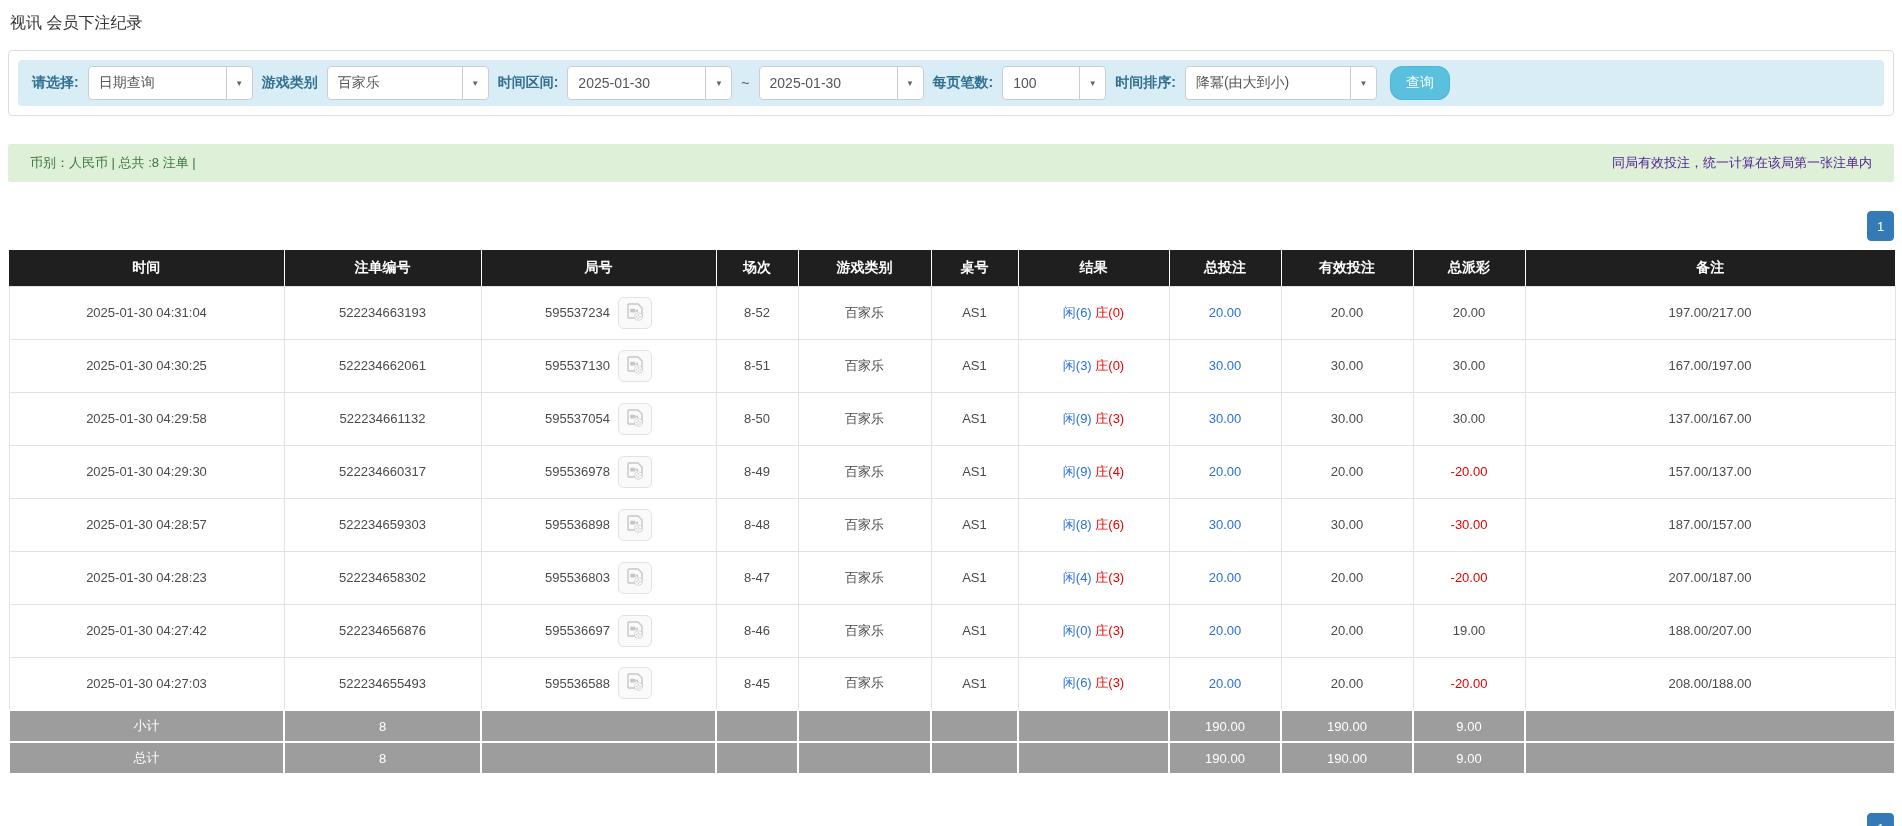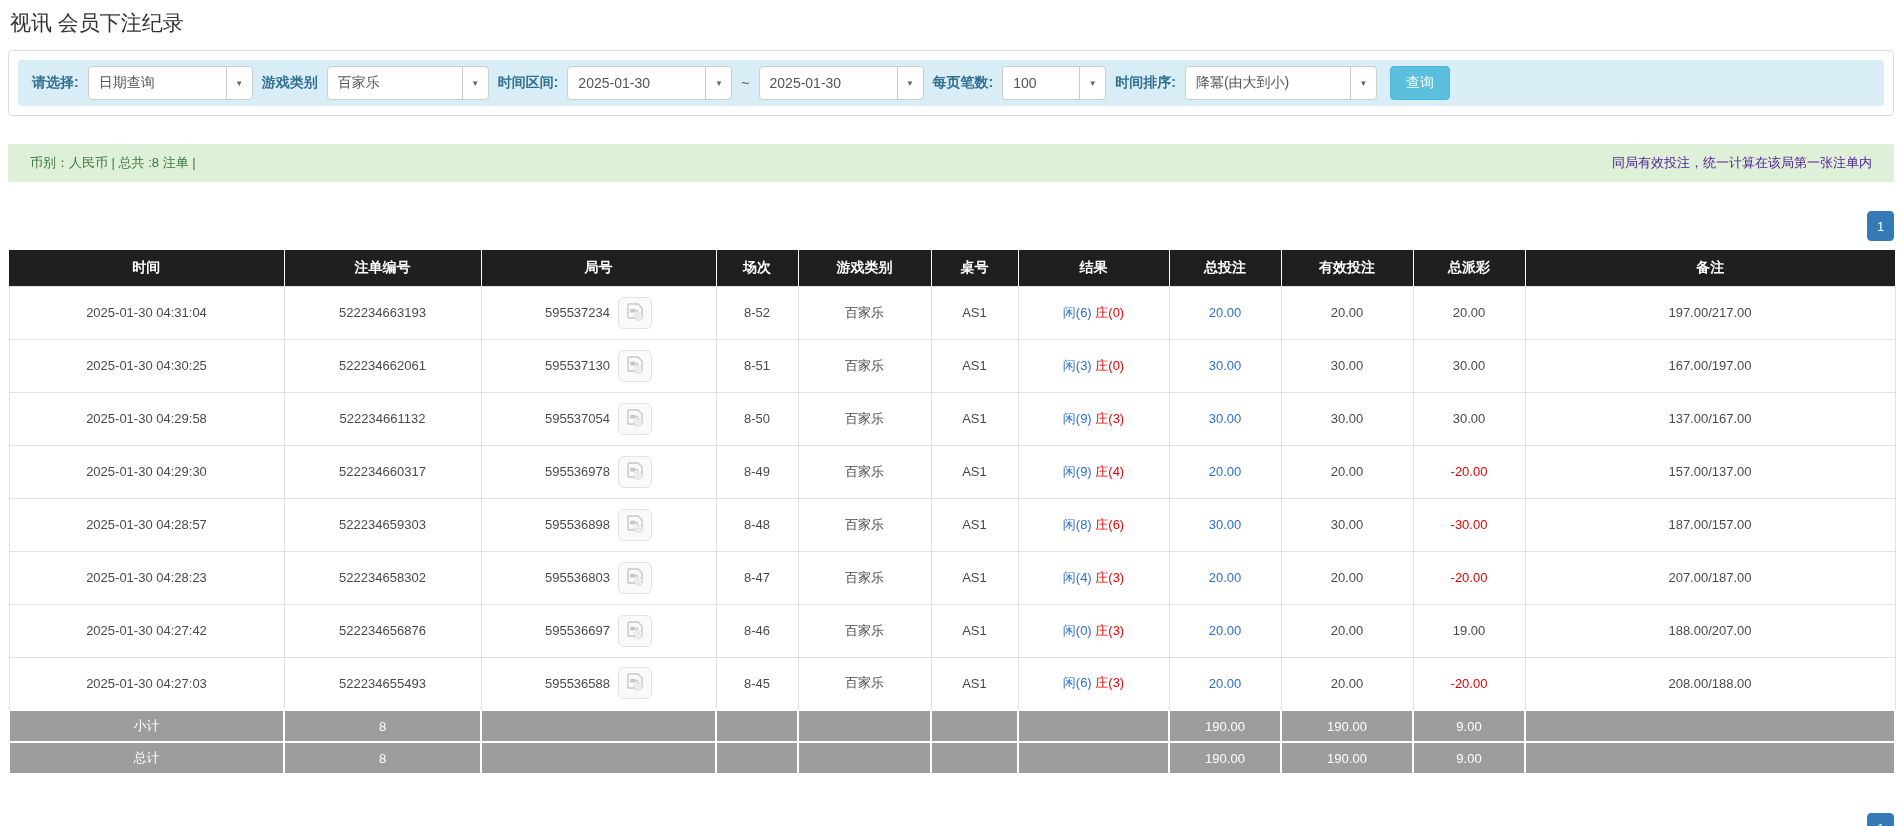--- a/index.html
+++ b/index.html
@@ -1,32 +1,32 @@
 <!DOCTYPE html>
 <html><head>
 <meta charset="utf-8">
 <style>
   * { box-sizing: border-box; }
   html,body { margin:0; padding:0; }
   body {
     width:1902px; height:826px; overflow:hidden; position:relative;
     background:#fff; font-family:"Liberation Sans", sans-serif;
   }
-  .page-title { font-size:21px; font-weight:400; color:#333; margin:10px 0 0 10px; line-height:26px; }
+  .page-title { font-size:16px; font-weight:400; color:#333; margin:10px 0 0 10px; line-height:26px; }
 
   
   .filter-panel { margin:14px 8px 0; border:1px solid #ddd; border-radius:4px; background:#fff; padding:9px; }
   .filter-bar { background:#d9edf7; border-radius:4px; height:46px; display:flex; align-items:center; padding:0 14px; gap:9px; }
   .flabel { color:#31708f; font-weight:bold; font-size:14px; white-space:nowrap; }
   .sel { background:#fff; border:1px solid #ccc; border-radius:4px; height:34px; display:flex; align-items:stretch; cursor:pointer; }
   .sel .txt { padding:0 10px; display:flex; align-items:center; font-size:14px; color:#555; flex:1; overflow:hidden; white-space:nowrap; }
   .sel .arr { width:26px; border-left:1px solid #ccc; display:flex; align-items:center; justify-content:center; color:#666; font-size:8px; }
   .w-qt{width:165px} .w-game{width:162px} .w-date{width:165px} .w-size{width:104px} .w-sort{width:192px}
   .tilde { color:#555; font-size:14px; }
-  .search-btn { background:#5bc0de; border:1px solid #46b8da; color:#fff; font-size:14px; height:34px; padding:0 15px; border-radius:4px; cursor:pointer; margin-left:4px; }
+  .search-btn { background:#5bc0de; border:1px solid #46b8da; color:#fff; font-size:14px; height:34px; padding:0 15px; border-radius:12px; cursor:pointer; margin-left:4px; }
 
   
   .summary-bar { margin:28px 8px 0; background:#dff0d8; height:38px; display:flex; align-items:center; justify-content:space-between; padding:0 22px; border-radius:2px; }
   .summary-left { color:#3c763d; font-size:13px; }
   .summary-right { color:#4c1d95; font-size:13px; }
 
   
   .pagination-top { margin:29px 8px 0; display:flex; justify-content:flex-end; }
   .page-btn { width:27px; height:30px; background:#337ab7; border:1px solid #337ab7; border-radius:4px; color:#fff; font-size:13px; display:flex; align-items:center; justify-content:center; cursor:pointer; padding:0; font-family:inherit; }
   .bottom-page { position:absolute; right:8px; bottom:-17px; }

